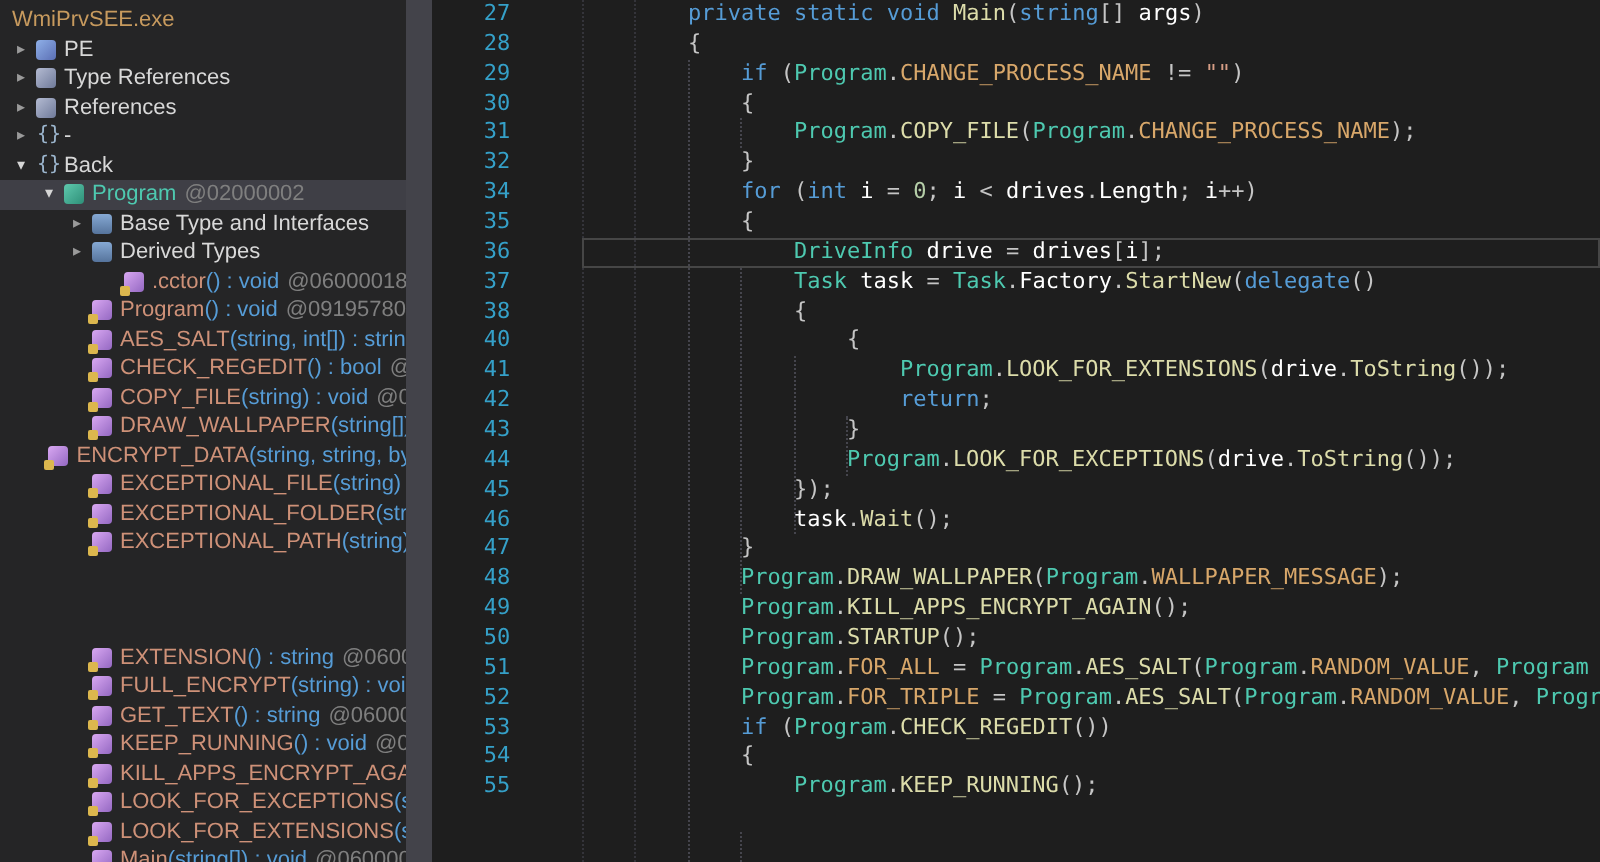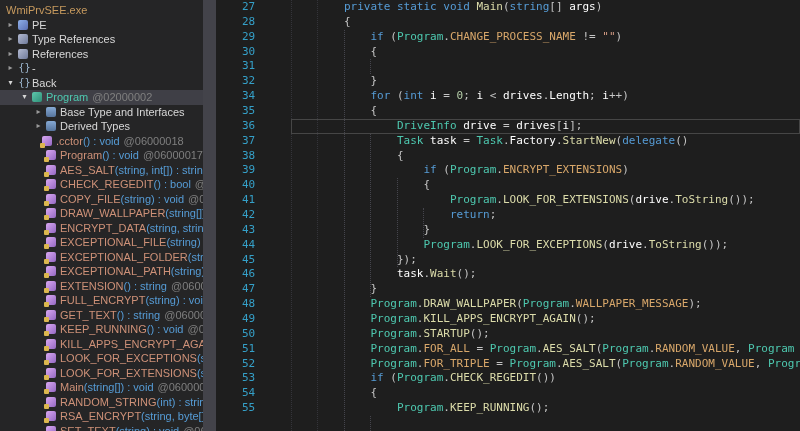--- a/index.html
+++ b/index.html
@@ -86,33 +86,33 @@
       <div class="tree-row" style="padding-left: 32px;">
         <span class="arrow col">▸</span>
         <span class="ticon ic-folder"></span>
         <span>Base Type and Interfaces</span>
       </div>
       <div class="tree-row" style="padding-left: 32px;">
         <span class="arrow col">▸</span>
         <span class="ticon ic-folder"></span>
         <span>Derived Types</span>
       </div>
-      <div class="tree-row" style="padding-left: 28px;">
+      <div class="tree-row" style="padding-left: 48px;">
         <span class="arrow"></span>
         <span class="ticon ic-method"></span>
         <span class="m-name">.cctor</span>
         <span class="m-sig">() : void</span>
         <span class="m-addr">@06000018</span>
       </div>
       <div class="tree-row" style="padding-left: 32px;">
         <span class="arrow"></span>
         <span class="ticon ic-method"></span>
         <span class="m-name">Program</span>
         <span class="m-sig">() : void</span>
-        <span class="m-addr">@06000017</span>
+        <span class="m-addr">@09195780</span>
       </div>
       <div class="tree-row" style="padding-left: 32px;">
         <span class="arrow"></span>
         <span class="ticon ic-method"></span>
         <span class="m-name">AES_SALT</span>
         <span class="m-sig">(string, int[]) : string</span>
       </div>
       <div class="tree-row" style="padding-left: 32px;">
         <span class="arrow"></span>
         <span class="ticon ic-method"></span>
@@ -126,21 +126,21 @@
         <span class="m-name">COPY_FILE</span>
         <span class="m-sig">(string) : void</span>
         <span class="m-addr">@06000011</span>
       </div>
       <div class="tree-row" style="padding-left: 32px;">
         <span class="arrow"></span>
         <span class="ticon ic-method"></span>
         <span class="m-name">DRAW_WALLPAPER</span>
         <span class="m-sig">(string[]) : void</span>
       </div>
-      <div class="tree-row" style="padding-left: 32px;">
+      <div class="tree-row" style="padding-left: 32px; justify-content: center;">
         <span class="arrow"></span>
         <span class="ticon ic-method"></span>
         <span class="m-name">ENCRYPT_DATA</span>
         <span class="m-sig">(string, string, byte[])</span>
       </div>
       <div class="tree-row" style="padding-left: 32px;">
         <span class="arrow"></span>
         <span class="ticon ic-method"></span>
         <span class="m-name">EXCEPTIONAL_FILE</span>
         <span class="m-sig">(string) : bool</span>
@@ -150,21 +150,21 @@
         <span class="ticon ic-method"></span>
         <span class="m-name">EXCEPTIONAL_FOLDER</span>
         <span class="m-sig">(string) : bool</span>
       </div>
       <div class="tree-row" style="padding-left: 32px;">
         <span class="arrow"></span>
         <span class="ticon ic-method"></span>
         <span class="m-name">EXCEPTIONAL_PATH</span>
         <span class="m-sig">(string) : bool</span>
       </div>
-      <div class="tree-row" style="padding-left: 32px;">
+      <div class="tree-row" style="padding-left: 32px; margin-top: 43px;">
         <span class="arrow"></span>
         <span class="ticon ic-method"></span>
         <span class="m-name">EXTENSION</span>
         <span class="m-sig">() : string</span>
         <span class="m-addr">@06000005</span>
       </div>
       <div class="tree-row" style="padding-left: 32px;">
         <span class="arrow"></span>
         <span class="ticon ic-method"></span>
         <span class="m-name">FULL_ENCRYPT</span>
@@ -251,20 +251,21 @@
         <div class="code-line">
           <span class="ln">29</span>
           <span class="ct">            <span class="k">if</span><span class="p"> (</span><span class="t">Program</span><span class="p">.</span><span class="f">CHANGE_PROCESS_NAME</span><span class="p"> != </span><span class="s">""</span><span class="p">)</span></span>
         </div>
         <div class="code-line">
           <span class="ln">30</span>
           <span class="ct">            <span class="p">{</span></span>
         </div>
         <div class="code-line">
           <span class="ln">31</span>
+          <span class="ct">                <span class="t">Program</span><span class="p">.</span><span class="m">COPY_FILE</span><span class="p">(</span><span class="t">Program</span><span class="p">.</span><span class="f">CHANGE_PROCESS_NAME</span><span class="p">);</span></span>
         </div>
         <div class="code-line">
           <span class="ln">32</span>
           <span class="ct">            <span class="p">}</span></span>
         </div>
         <div class="code-line">
           <span class="ln">34</span>
           <span class="ct">            <span class="k">for</span><span class="p"> (</span><span class="k">int</span><span class="p"> </span><span class="l">i</span><span class="p"> = </span><span class="n">0</span><span class="p">; </span><span class="l">i</span><span class="p"> &lt; </span><span class="l">drives</span><span class="p">.</span><span class="l">Length</span><span class="p">; </span><span class="l">i</span><span class="p">++)</span></span>
         </div>
         <div class="code-line">
@@ -277,24 +278,20 @@
         </div>
         <div class="code-line">
           <span class="ln">37</span>
           <span class="ct">                <span class="t">Task</span><span class="p"> </span><span class="l">task</span><span class="p"> = </span><span class="t">Task</span><span class="p">.</span><span class="l">Factory</span><span class="p">.</span><span class="m">StartNew</span><span class="p">(</span><span class="k">delegate</span><span class="p">()</span></span>
         </div>
         <div class="code-line">
           <span class="ln">38</span>
           <span class="ct">                <span class="p">{</span></span>
         </div>
         <div class="code-line">
-          <span class="ln">39</span>
-          <span class="ct">                    <span class="k">if</span><span class="p"> (</span><span class="t">Program</span><span class="p">.</span><span class="f">ENCRYPT_EXTENSIONS</span><span class="p">)</span></span>
-        </div>
-        <div class="code-line">
           <span class="ln">40</span>
           <span class="ct">                    <span class="p">{</span></span>
         </div>
         <div class="code-line">
           <span class="ln">41</span>
           <span class="ct">                        <span class="t">Program</span><span class="p">.</span><span class="m">LOOK_FOR_EXTENSIONS</span><span class="p">(</span><span class="l">drive</span><span class="p">.</span><span class="m">ToString</span><span class="p">());</span></span>
         </div>
         <div class="code-line">
           <span class="ln">42</span>
           <span class="ct">                        <span class="k">return</span><span class="p">;</span></span>

